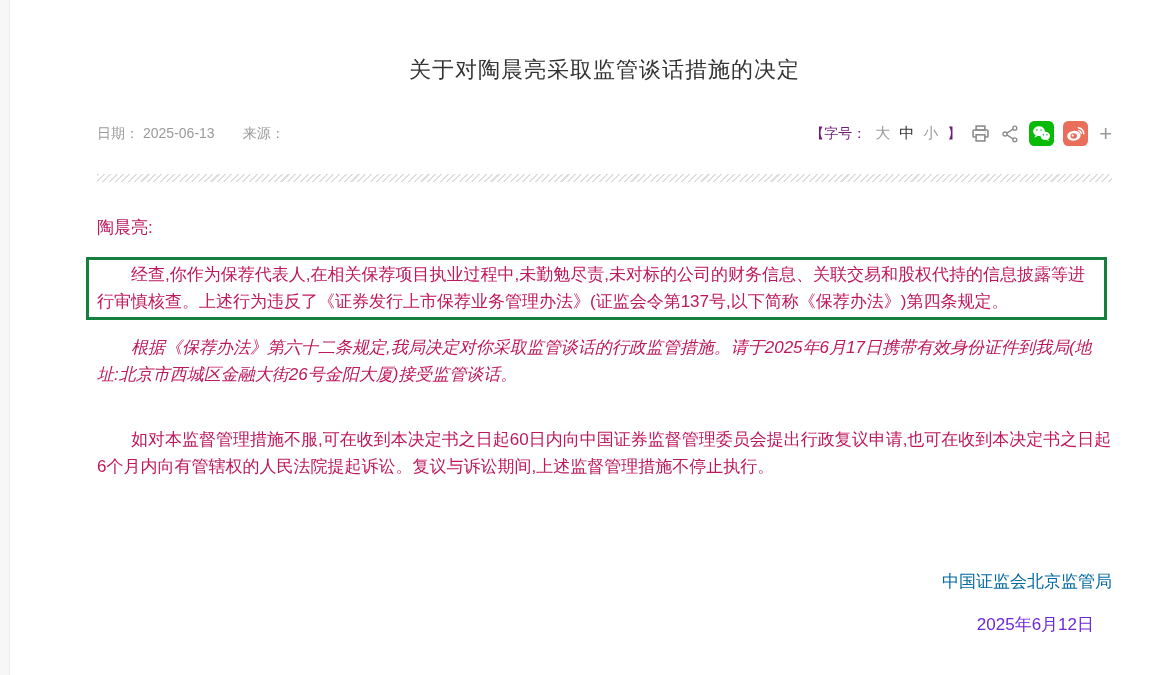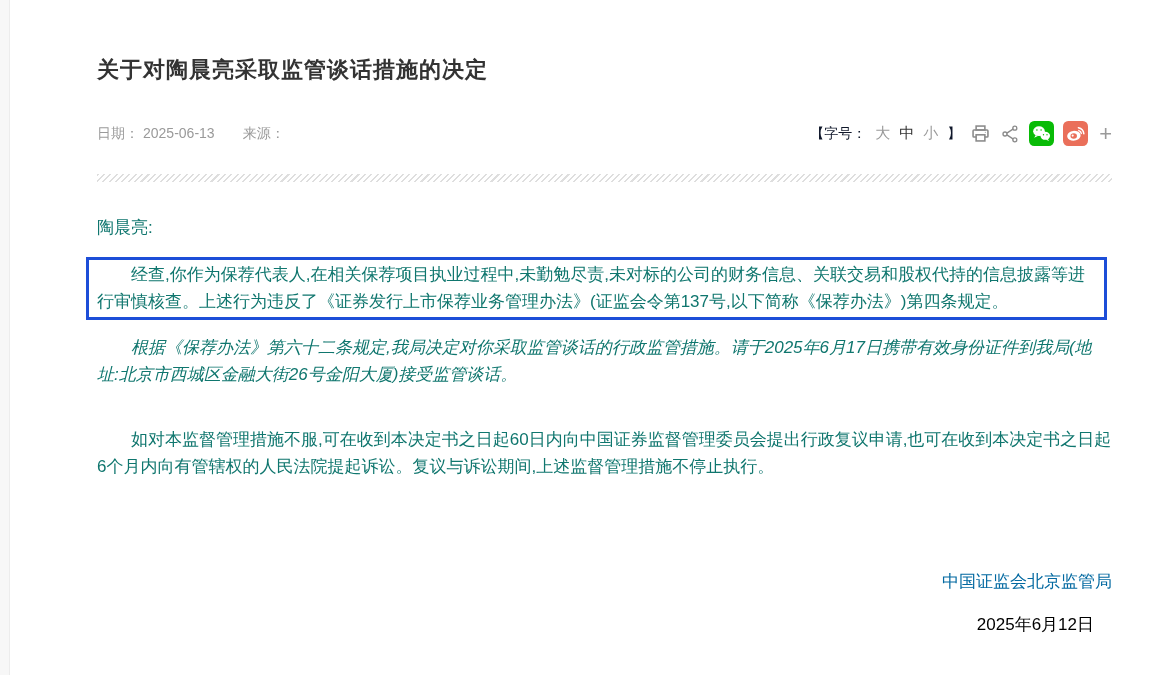--- a/index.html
+++ b/index.html
@@ -17,77 +17,78 @@
     width: 10px; height: 675px;
     background: #f7f7f7;
     border-right: 1px solid #ececec;
   }
   .content {
     margin-left: 97px;
     margin-right: 49px; 
   }
   .doc-title {
     margin-top: 55px;
+    text-align: center;
     font-size: 22px;
-    font-weight: bold;
+    font-weight: normal;
     color: #333;
     letter-spacing: 1px;
   }
   .meta-row {
     margin-top: 36px;
     display: flex;
     justify-content: space-between;
     align-items: center;
     font-size: 14px;
     color: #9a9a9a;
   }
   .meta-left span { margin-right: 4px; }
   .meta-left .src { margin-left: 24px; }
   .meta-right {
     display: flex;
     align-items: center;
     gap: 9px;
   }
   .fs-opt { cursor: pointer; color: #9a9a9a; font-size: 15px; }
   .fs-opt.selected { color: #333; }
-  .fs-bracket { color: #0f172a; font-size: 14px; }
+  .fs-bracket { color: #701a75; font-size: 14px; }
   .tool-icon { display: inline-flex; align-items: center; cursor: pointer; }
   .tool-icon svg { display: block; }
   .plus-btn {
     font-size: 22px;
     color: #9a9a9a;
     font-weight: 300;
     line-height: 1;
     cursor: pointer;
     margin-left: 2px;
   }
   .hatch-divider {
     margin-top: 28px;
     height: 8px;
     background: repeating-linear-gradient(
       135deg,
       #dedede 0px, #dedede 1.5px,
       transparent 1.5px, transparent 4.5px
     );
   }
-  .body-text { font-size: 17px; line-height: 27px; color: #0f766e; }
+  .body-text { font-size: 17px; line-height: 27px; color: #be185d; }
   .salutation { margin-top: 32px; }
   .highlight-box {
     margin-top: 16px;
     margin-left: -11px;
     margin-right: 5px;
-    border: 3px solid #1d4ed8;
+    border: 3px solid #15803d;
     padding: 1px 8px 2px 8px;
   }
   .para { text-indent: 2em; }
   .p2 { margin-top: 14px; font-style: italic; }
   .p3 { margin-top: 38px; }
   .signature-block { margin-top: 90px; text-align: right; }
   .signature-agency { font-size: 17px; color: #0369a1; }
-  .signature-date { margin-top: 20px; font-size: 17px; color: #000000; padding-right: 18px; }
+  .signature-date { margin-top: 20px; font-size: 17px; color: #6d28d9; padding-right: 18px; }
 </style>
 </head>
 <body>
 
 <div class="left-strip"></div>
 
 <div class="content">
 
   <h1 class="doc-title">关于对陶晨亮采取监管谈话措施的决定</h1>
 

